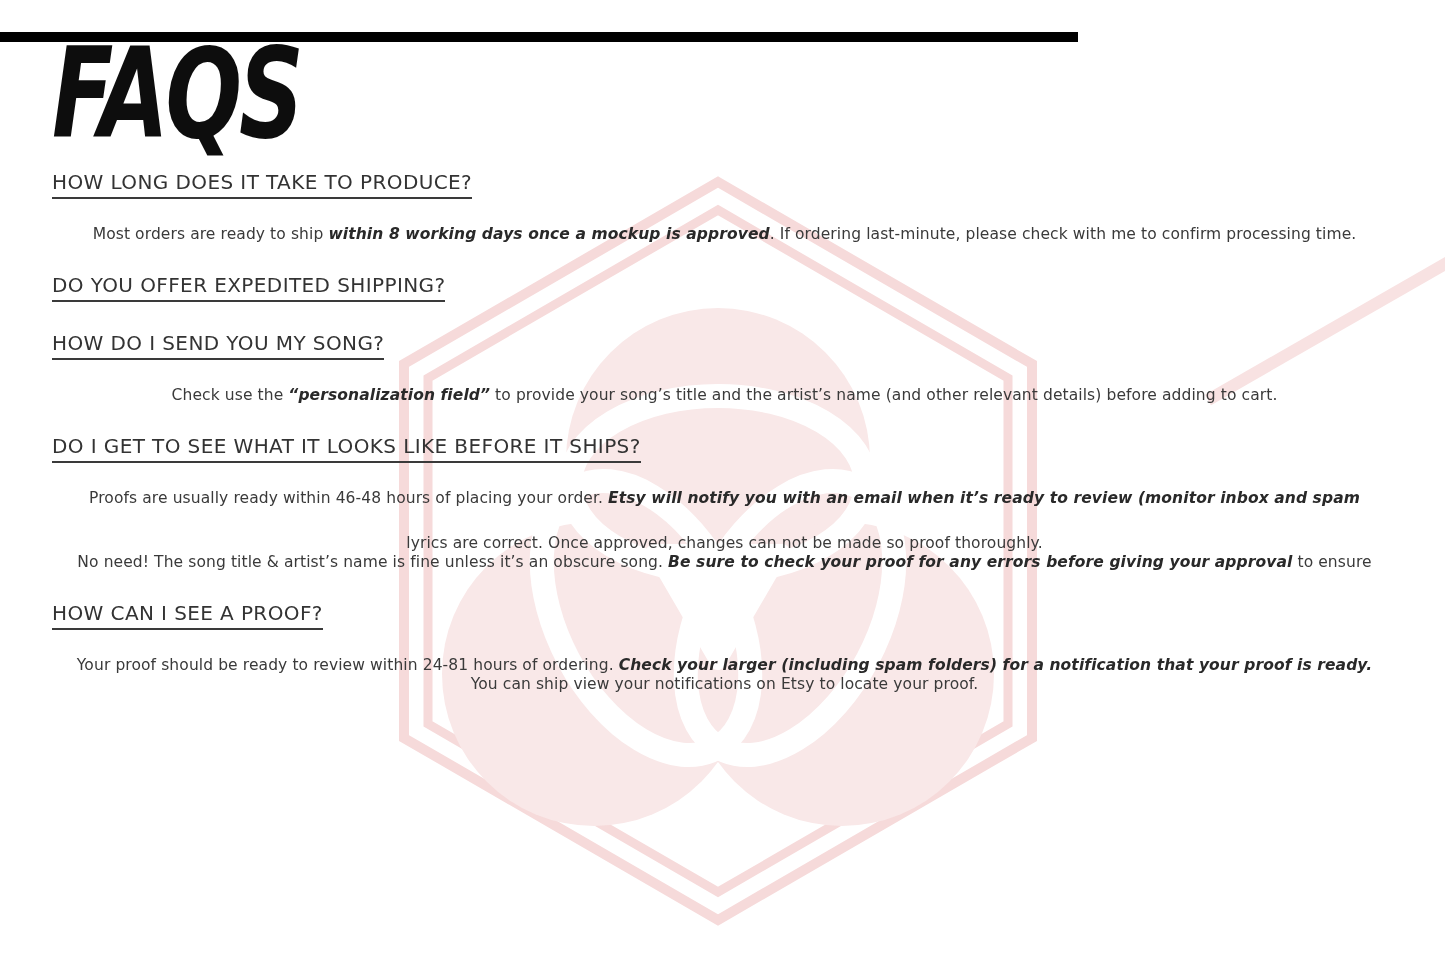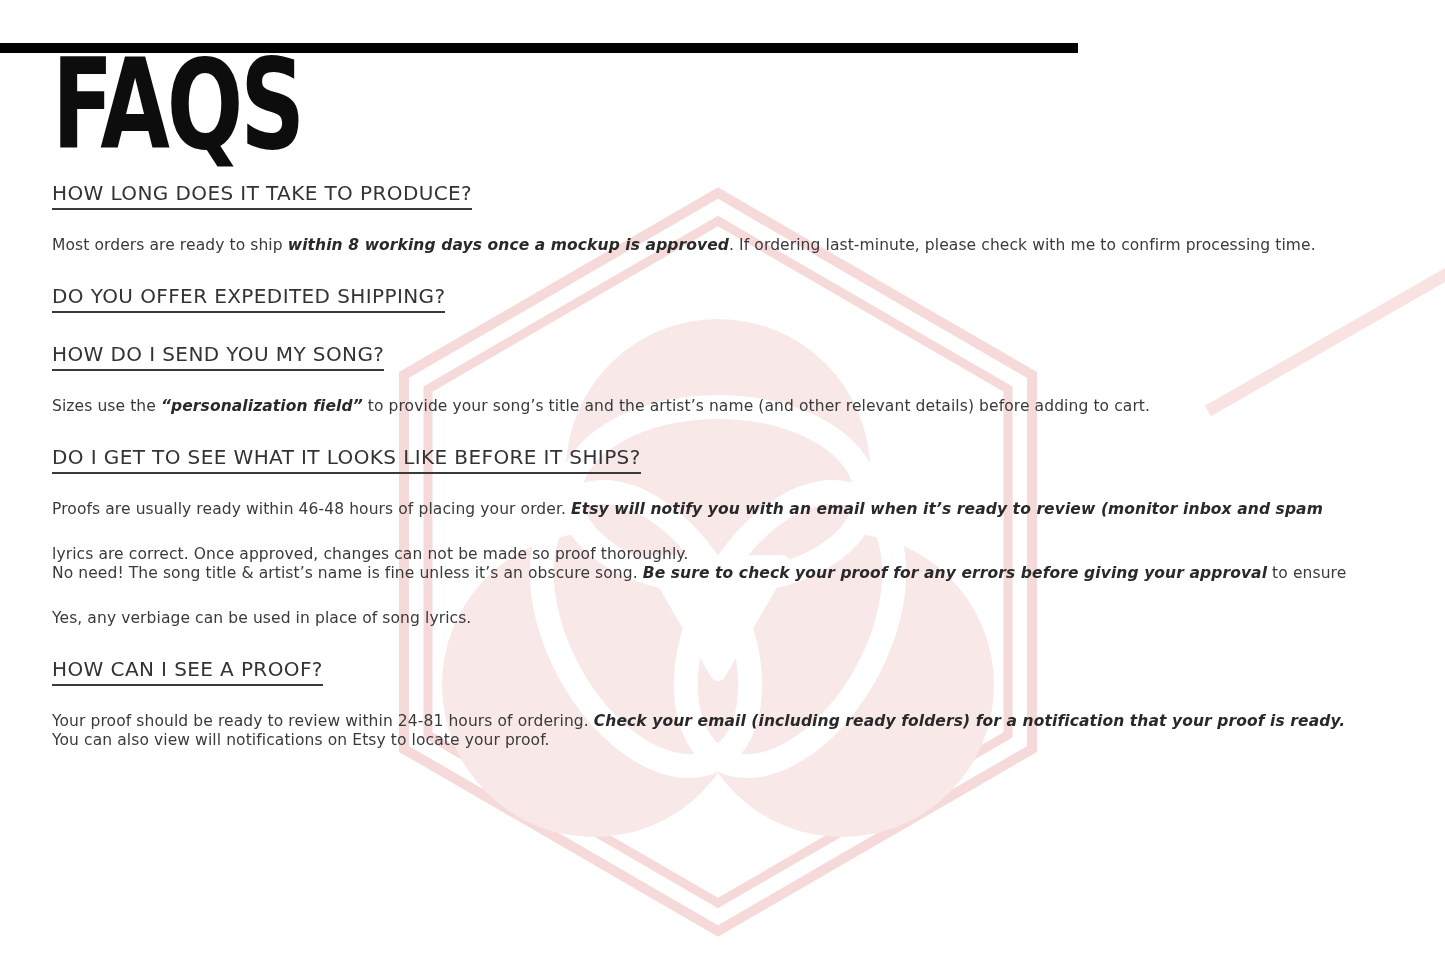--- a/index.html
+++ b/index.html
@@ -30,22 +30,23 @@
     z-index: 1;
     pointer-events: none;
   }
   .content {
     position: relative;
     z-index: 2;
     padding: 0 48px 0 52px;
   }
   .title-wrap {
     height: 99px;
-    margin-top: 43px;
+    margin-top: 32px;
     overflow: visible;
+    font-style: italic;
   }
   .title {
     margin: 0;
     font-size: 90px;
     line-height: 90px;
     font-weight: bold;
     letter-spacing: -3px;
     color: #0d0d0d;
     transform: scaleY(1.38);
     transform-origin: 0 0;
@@ -67,21 +68,21 @@
     border-bottom: 2px solid #3a3a3a;
     padding-bottom: 3px;
   }
   .a {
     margin: 26px 0 0 0;
     font-size: 15.5px;
     line-height: 19px;
     color: #3a3a3a;
     letter-spacing: 0.1px;
   }
-  .a .line { height: 19px; white-space: nowrap; }
+  .a .line { height: 19px; white-space: nowrap; text-align: center; }
   .a .em {
     font-weight: bold;
     font-style: italic;
     color: #292929;
   }
 </style>
 </head>
 <body>
 
 <div class="page">
@@ -120,46 +121,43 @@
         </div>
     </section>
 
     <section class="faq">
       <h2 class="q"><span class="qu">DO YOU OFFER EXPEDITED SHIPPING?</span></h2>
     </section>
 
     <section class="faq">
       <h2 class="q"><span class="qu">HOW DO I SEND YOU MY SONG?</span></h2>
       <div class="a">
-          <div class="line"><span>Sizes use the </span><span class="em">“personalization field”</span><span> to provide your song’s title and the artist’s name (and other relevant details) before adding to cart.</span></div>
+          <div class="line"><span>Check use the </span><span class="em">“personalization field”</span><span> to provide your song’s title and the artist’s name (and other relevant details) before adding to cart.</span></div>
         </div>
     </section>
 
     <section class="faq">
       <h2 class="q"><span class="qu">DO I GET TO SEE WHAT IT LOOKS LIKE BEFORE IT SHIPS?</span></h2>
       <div class="a">
           <div class="line"><span>Proofs are usually ready within 46-48 hours of placing your order. </span><span class="em">Etsy will notify you with an email when it’s ready to review (monitor inbox and spam</span></div>
         </div>
     </section>
 
     <section class="faq">
       <div class="a">
           <div class="line"><span>lyrics are correct. Once approved, changes can not be made so proof thoroughly.</span></div>
           <div class="line"><span>No need! The song title &amp; artist’s name is fine unless it’s an obscure song. </span><span class="em">Be sure to check your proof for any errors before giving your approval</span><span> to ensure</span></div>
         </div>
     </section>
 
     <section class="faq">
-      <div class="a">
-          <div class="line"><span>Yes, any verbiage can be used in place of song lyrics.</span></div>
-        </div>
     </section>
 
     <section class="faq">
       <h2 class="q"><span class="qu">HOW CAN I SEE A PROOF?</span></h2>
       <div class="a">
-          <div class="line"><span>Your proof should be ready to review within 24-81 hours of ordering. </span><span class="em">Check your email (including ready folders) for a notification that your proof is ready.</span></div>
-          <div class="line"><span>You can also view will notifications on Etsy to locate your proof.</span></div>
+          <div class="line"><span>Your proof should be ready to review within 24-81 hours of ordering. </span><span class="em">Check your larger (including spam folders) for a notification that your proof is ready.</span></div>
+          <div class="line"><span>You can ship view your notifications on Etsy to locate your proof.</span></div>
         </div>
     </section>
 
   </div>
 </div>
 
 </body></html>

